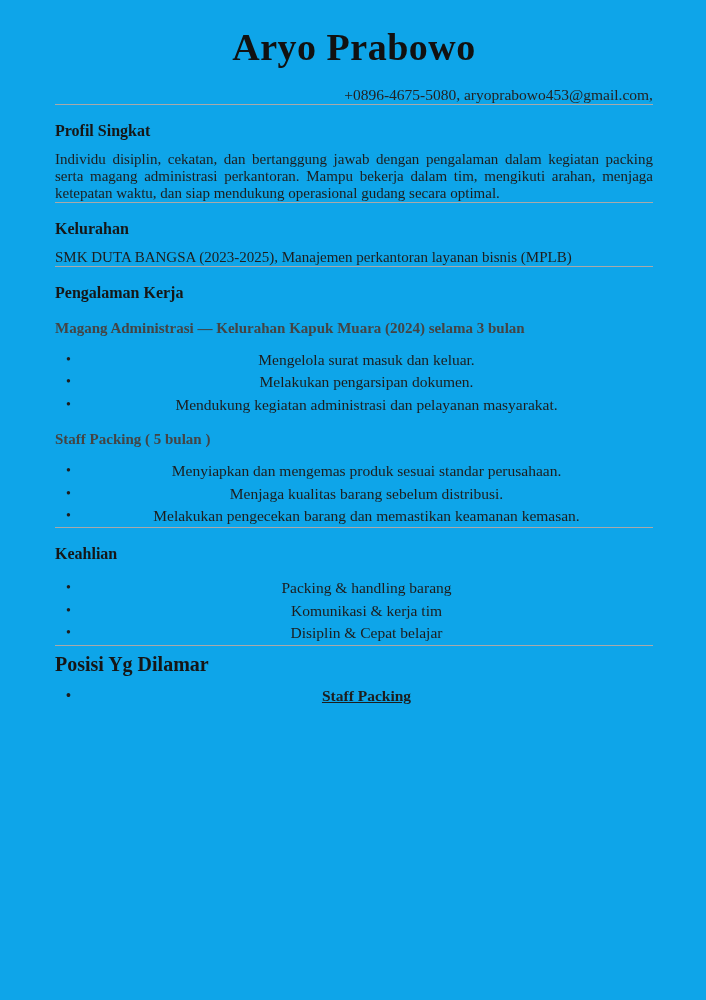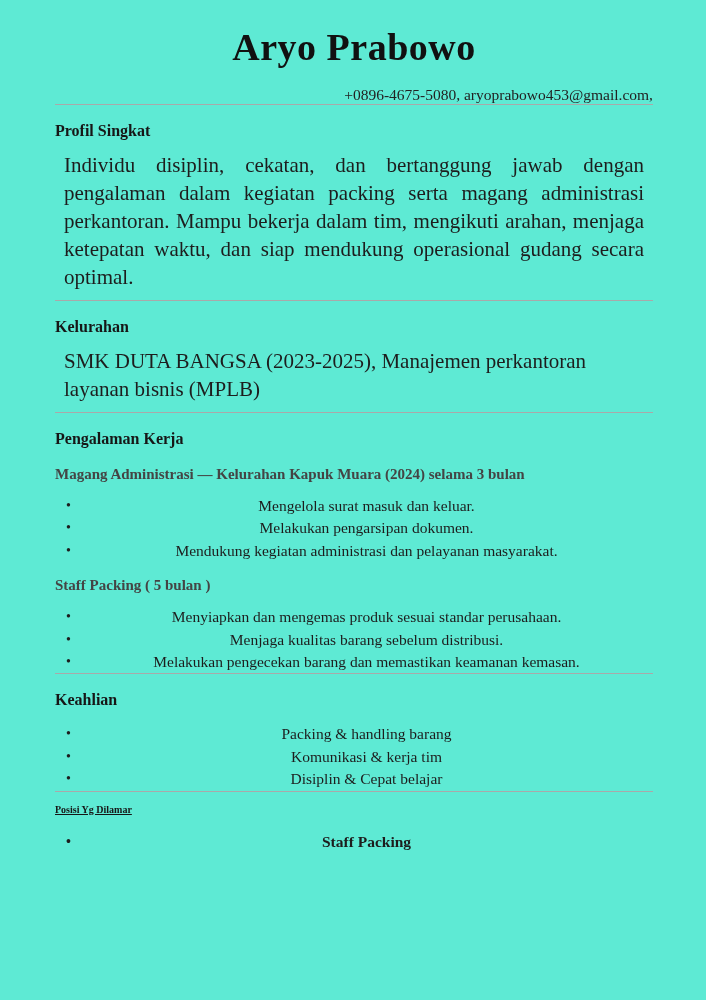--- a/index.html
+++ b/index.html
@@ -12,21 +12,21 @@
     height: 1000px;
     font-family: "Liberation Serif", "DejaVu Serif", serif;
     color: #1d1d1d;
     overflow: hidden;
   }
   .page {
     box-sizing: border-box;
     width: 706px;
     height: 1000px;
     padding: 0 53px 4px 55px;
-    background: #5eead4;
+    background: #0ea5e9;
   }
   .name {
     margin: 0;
     padding-top: 26px;
     text-align: center;
     font-size: 38px;
     line-height: 42px;
     font-weight: 700;
     color: #111111;
     letter-spacing: 0.5px;
@@ -52,24 +52,24 @@
   .rule-5 { margin-top: 13px; }
   .section-title {
     margin: 0;
     margin-top: 14px;
     font-size: 16px;
     line-height: 24px;
     font-weight: 700;
     color: #161616;
   }
   .body-text {
-    margin: 9px;
+    margin: 0;
     margin-top: 8px;
-    font-size: 21px;
-    line-height: 28px;
+    font-size: 15px;
+    line-height: 17px;
     color: #1d1d1d;
   }
   .justified { text-align: justify; }
   .job-heading {
     margin: 0;
     margin-top: 13px;
     font-size: 15px;
     line-height: 20px;
     font-weight: 700;
     color: #444444;
@@ -92,27 +92,26 @@
     content: "\2022";
     position: absolute;
     left: 11px;
     top: 0;
     font-size: 14px;
     color: #1d1d1d;
   }
   .sub-section-title {
     margin: 0;
     margin-top: 8px;
-    font-size: 10px;
+    font-size: 20px;
     line-height: 20px;
     font-weight: 700;
     color: #161616;
-    text-decoration: underline;
   }
-  .bold-li { font-weight: 700; }
+  .bold-li { font-weight: 700; text-decoration: underline; }
 </style>
 </head>
 <body>
 
 <div class="page">
 
   <h1 class="name">Aryo Prabowo</h1>
   <p class="contact">+0896-4675-5080, aryoprabowo453@gmail.com,</p>
 
   <hr class="rule rule-1">

